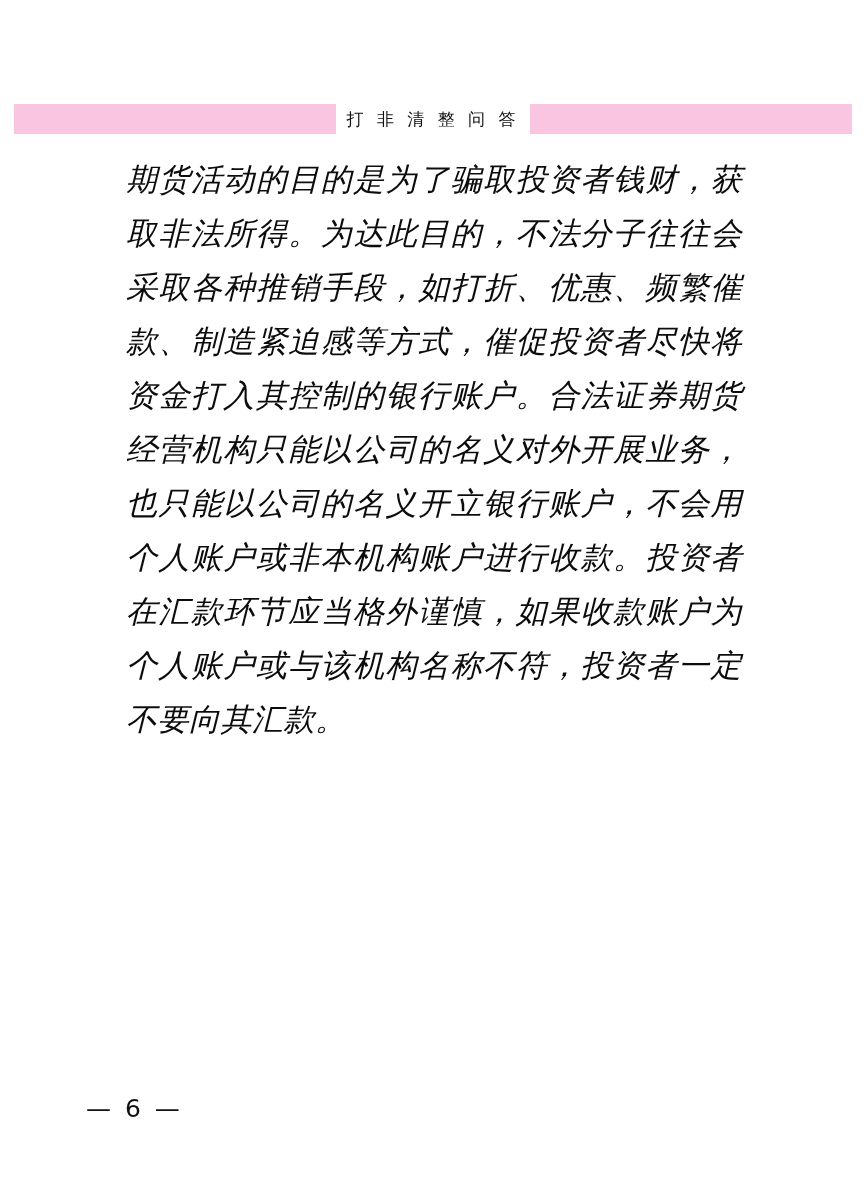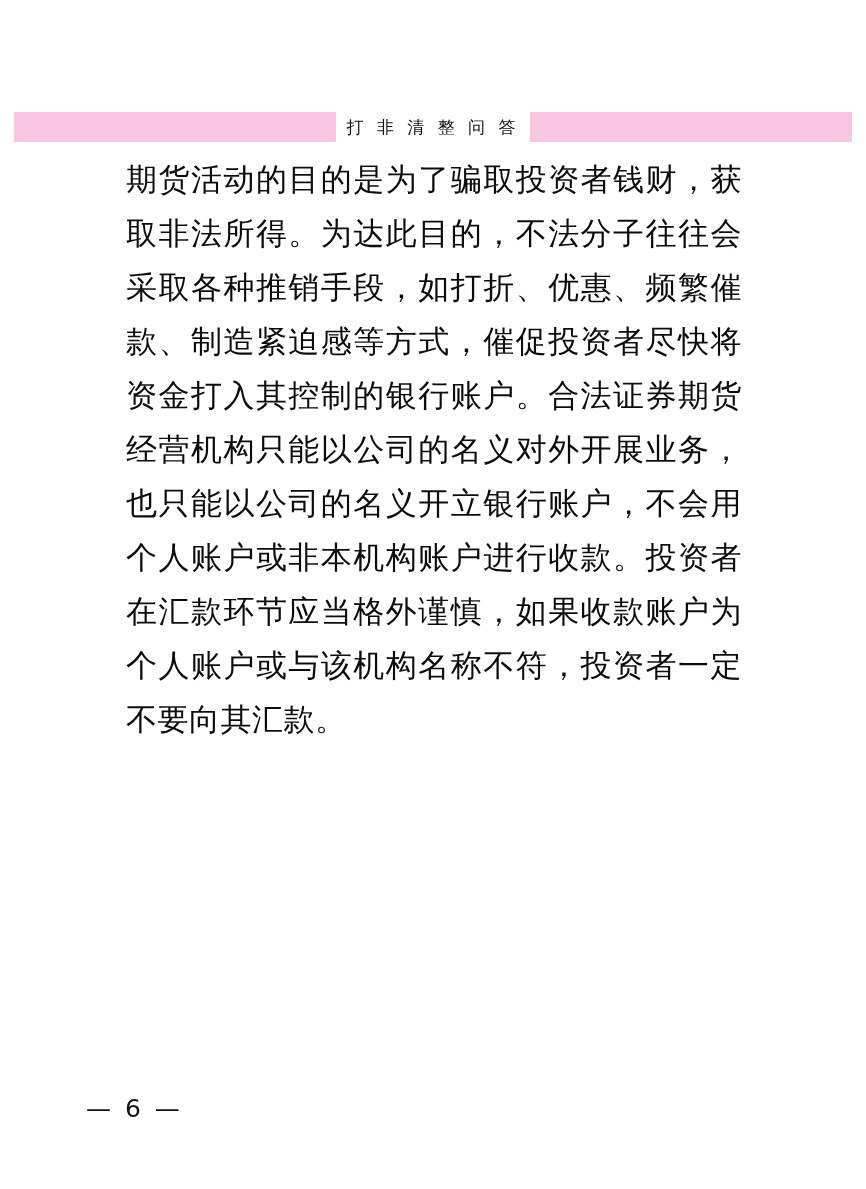--- a/index.html
+++ b/index.html
@@ -16,21 +16,21 @@
   .page {
     position: relative;
     width: 866px;
     height: 1189px;
     box-sizing: border-box;
   }
 
   
   .header {
     position: absolute;
-    top: 112px;
+    top: 104px;
     left: 14px;
     width: 838px;
     height: 30px;
     display: flex;
     align-items: stretch;
   }
   .header-band {
     flex: 1 1 auto;
     background: #f9c5e0;
     height: 30px;
@@ -60,20 +60,21 @@
     width: 616px;
   }
   .para {
     font-size: 31px;
     line-height: 54px;
     color: #0c0c0c;
     text-align: justify;
     text-justify: inter-ideograph;
     margin: 0;
     letter-spacing: 0.5px;
+    font-style: italic;
   }
   .para + .para {
     margin-top: 0;
   }
   .indent {
     text-indent: 62px;
   }
 
   
   .footer {

